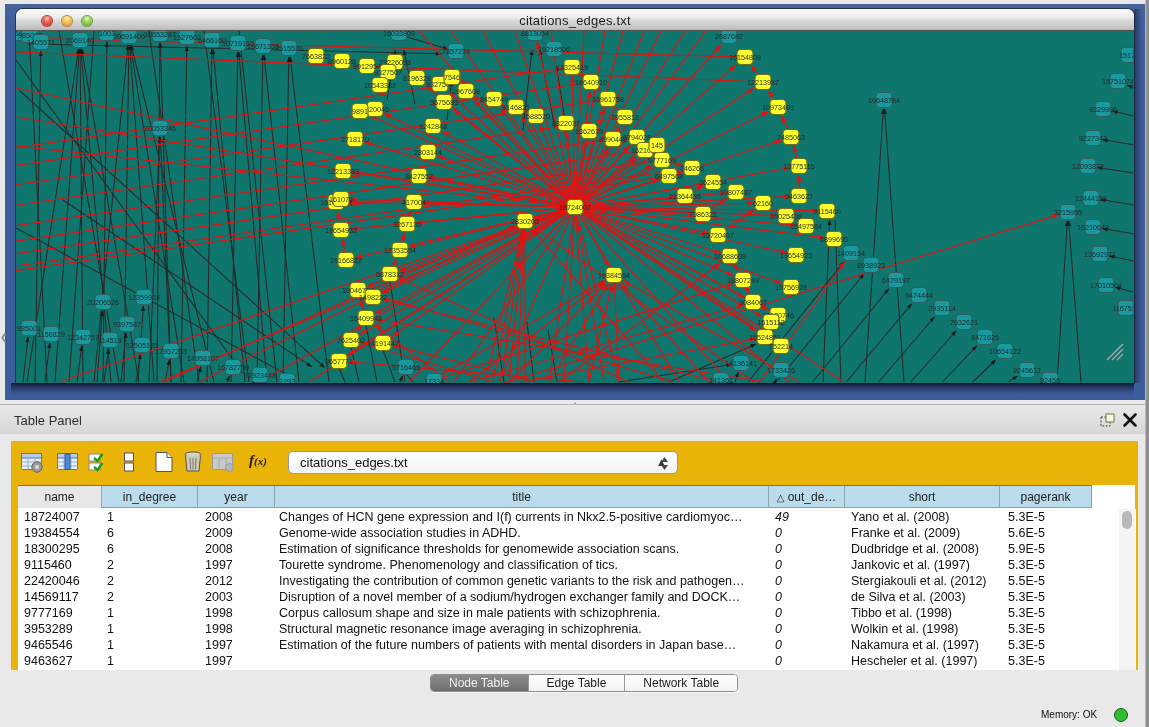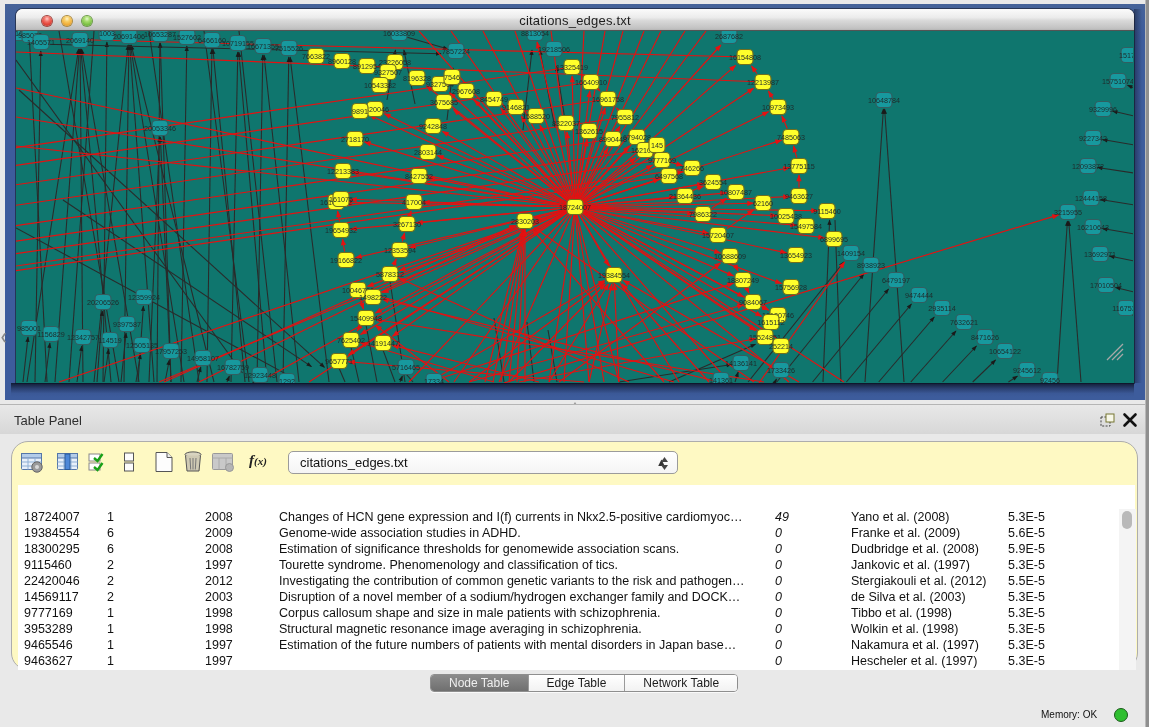--- a/index.html
+++ b/index.html
@@ -26,22 +26,22 @@
 #tl2 { left:46px; background:radial-gradient(circle at 50% 28%,#fff3c8 0%,#f8ce66 30%,#f0ad38 65%,#d3902a 100%); box-shadow:0 0 0 1px #ab8a40;}
 #tl3 { left:66px; background:radial-gradient(circle at 50% 28%,#e4f9cb 0%,#a8dd6f 30%,#7cc244 65%,#5da030 100%); box-shadow:0 0 0 1px #6c9a49;}
 #canvas { left:0; top:22px; width:1118px; height:352px; background:#0f766e; overflow:hidden; }
 
 
 #tp { left:0; top:402px; width:1145px; height:325px; background:#e9e9e9; }
 #tpbar { left:0; top:2px; width:1145px; height:30px;
   background:linear-gradient(180deg,#e8e8e8 0%,#dedede 60%,#d7d7d7 100%);
   border-top:1px solid #b5b5b5; }
 #tptitle { left:14px; top:8px; font-size:13px; color:#2e2e2e; }
-#panel { left:11px; top:39px; width:1127px; height:229px; background:#fef9c3;
-  border:1px solid #adadad; border-radius:17px; }
+#panel { left:11px; top:39px; width:1127px; height:229px; background:#eab308;
+  border:1px solid #adadad; border-radius:1px; }
 
 
 .ticon { position:absolute; top:8px; }
 #combo { left:276px; top:9px; width:390px; height:23px;
   background:linear-gradient(180deg,#ffffff 0%,#f4f4f4 100%);
   border:1px solid #9b9b9b; border-radius:5px; font-size:13px; color:#111;
   line-height:21px; padding-left:11px; }
 #combo .updn { position:absolute; right:10px; top:0px; font-size:11px; color:#333; }
 
 
@@ -715,20 +715,29 @@
         <circle cx="18.5" cy="17.5" r="4" fill="#b5b5b5" stroke="#999"></circle>
       </svg>
     <div class="abs" style="left:237px;top:10px;font-family:'Liberation Serif',serif;font-style:italic;font-weight:bold;font-size:15px;color:#222">f<span style="font-size:11px">(x)</span></div>
     <div id="combo" class="abs">citations_edges.txt<span class="updn">▲<br></span>
       <svg style="position:absolute;right:8px;top:4px" width="9" height="15" viewBox="0 0 9 15">
         <path d="M4.5 1 L8 6 L1 6 z" fill="#444"></path>
           <path d="M4.5 14 L8 9 L1 9 z" fill="#444"></path>
       </svg>
     </div>
     <div id="tablearea" class="abs">
+      <div id="thead">
+        <div class="hc" id="h-name">name</div>
+        <div class="hc" id="h-ind">in_degree</div>
+        <div class="hc" id="h-year">year</div>
+        <div class="hc" id="h-title">title</div>
+        <div class="hc" id="h-outd"><span style="font-size:10px">△</span> out_de…</div>
+        <div class="hc" id="h-short">short</div>
+        <div class="hc" id="h-pr">pagerank</div>
+      </div>
       <div class="trow" style="top:24px">
           <span class="c-name">18724007</span>
           <span class="c-ind">1</span>
           <span class="c-year">2008</span>
           <span class="c-title">Changes of HCN gene expression and I(f) currents in Nkx2.5-positive cardiomyoc…</span>
           <span class="c-outd">49</span>
           <span class="c-short">Yano et al. (2008)</span>
           <span class="c-pr">5.3E-5</span>
         </div>
 <div class="trow" style="top:40px">

